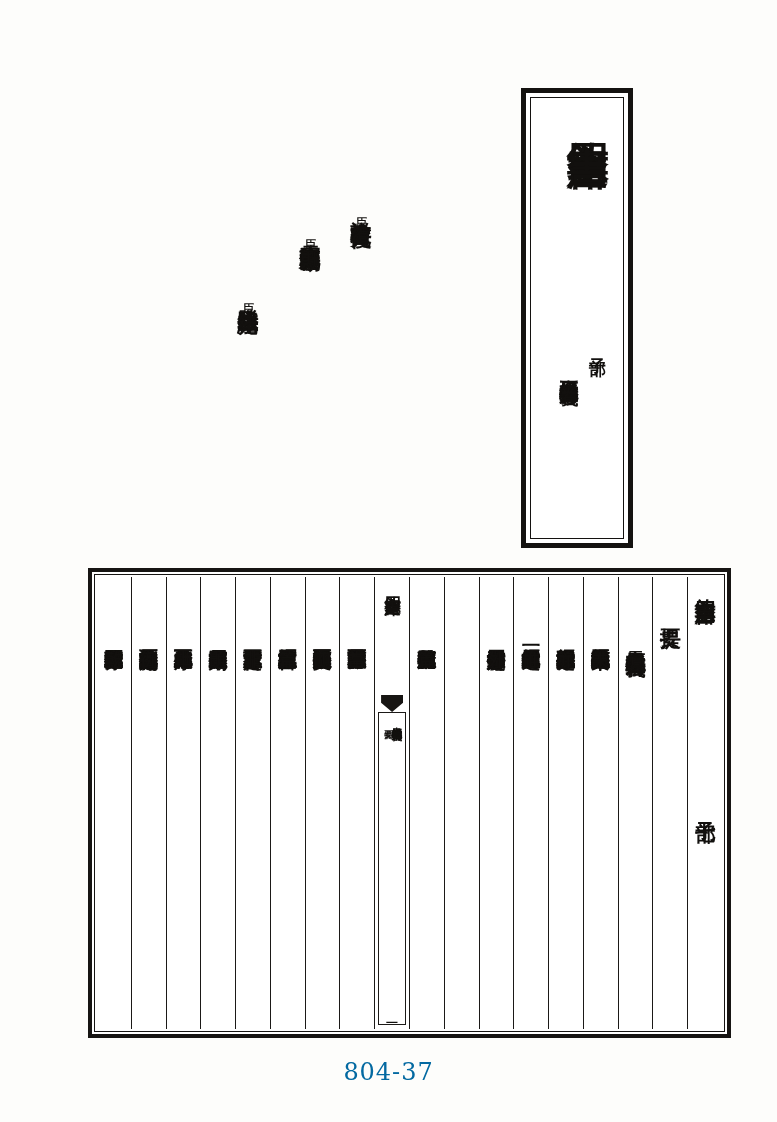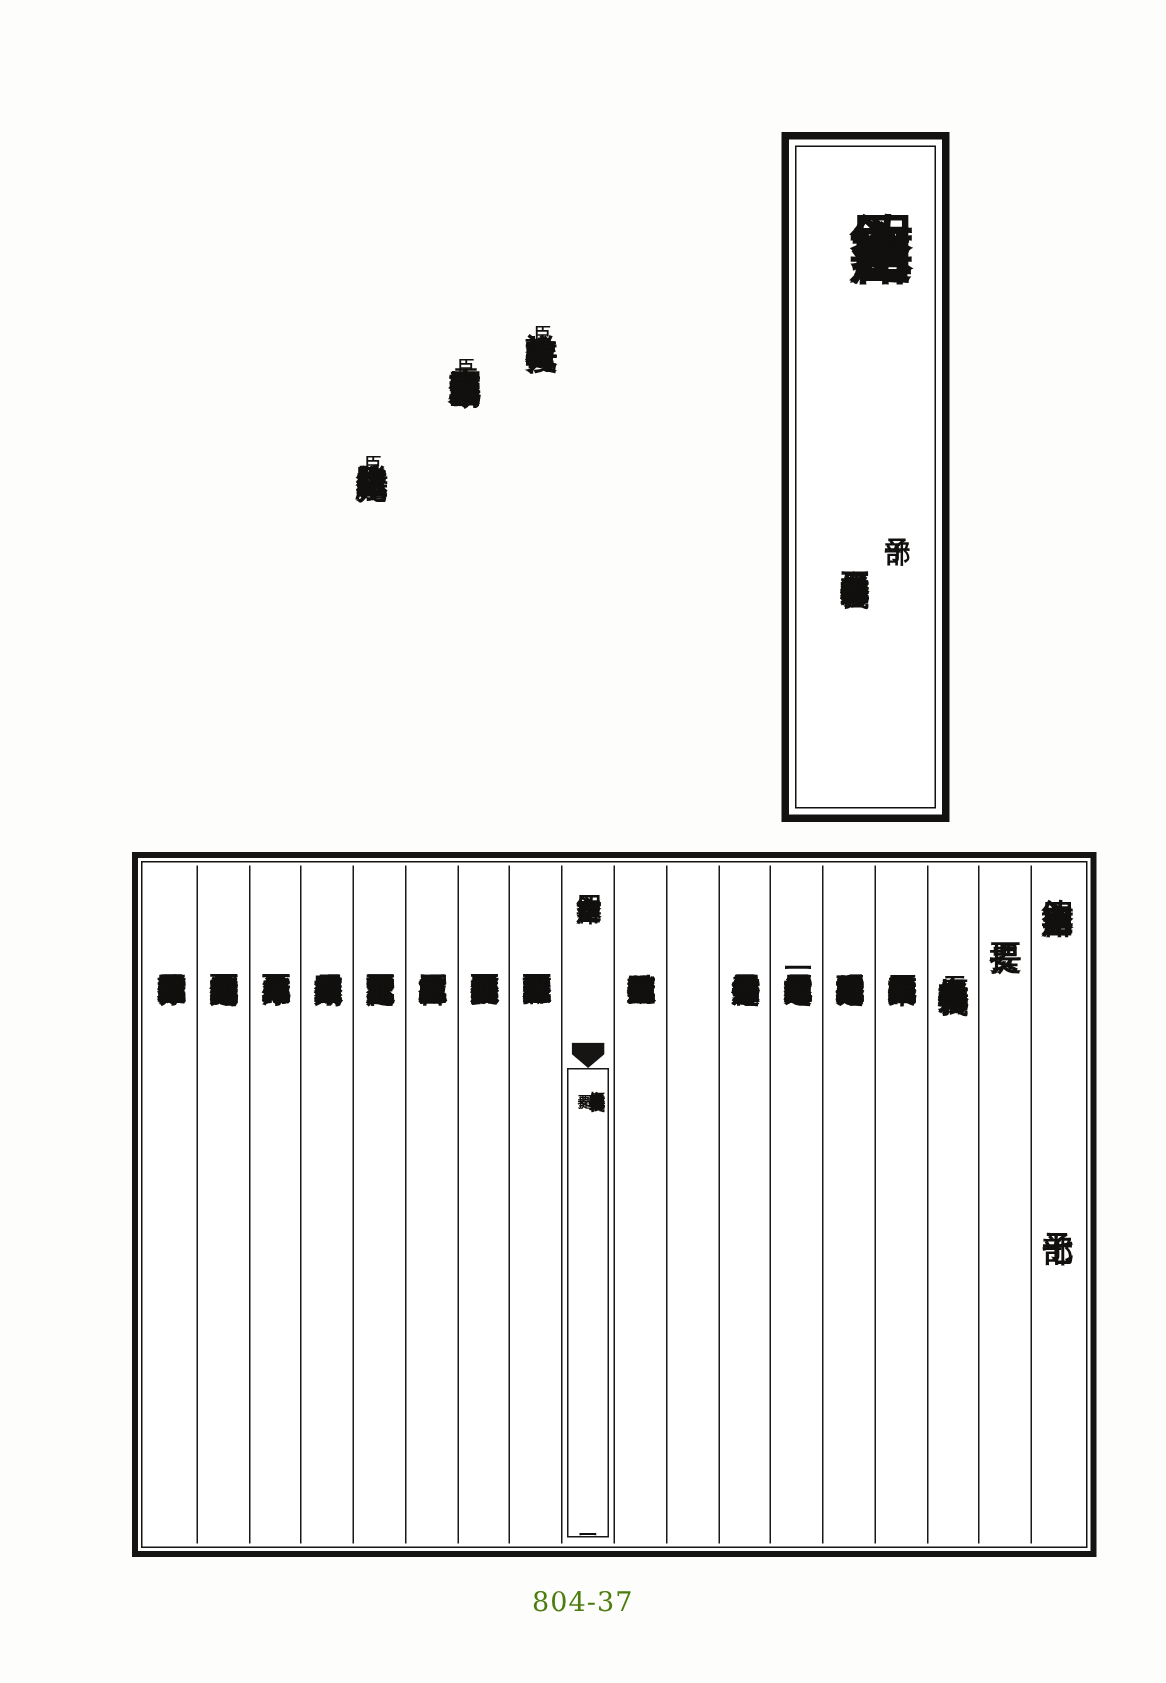--- a/index.html
+++ b/index.html
@@ -229,23 +229,23 @@
   }
 
   
   #folio-number {
     position: absolute;
     left: 0;
     right: 0;
     top: 1058px;
     text-align: center;
     font-family: "DejaVu Serif", "Liberation Serif", serif;
-    font-size: 18px;
+    font-size: 24px;
     letter-spacing: 0.04em;
-    color: #4d7c0f;
+    color: #0369a1;
   }
 </style>
 </head>
 <body>
 
 <div class="page-sheet">
 
   <div id="title-cartouche">
     <div class="inner-rule"></div>
     <div class="v" id="cartouche-main">欽定四庫全書</div>

